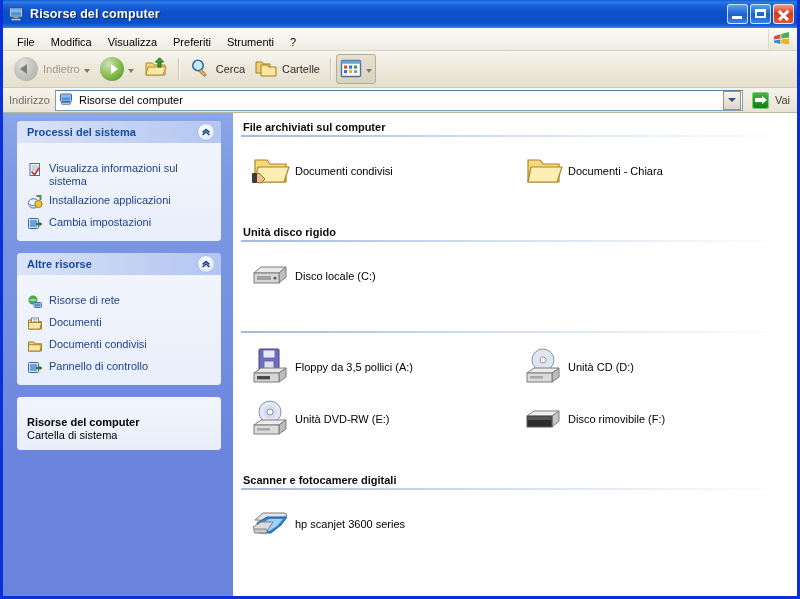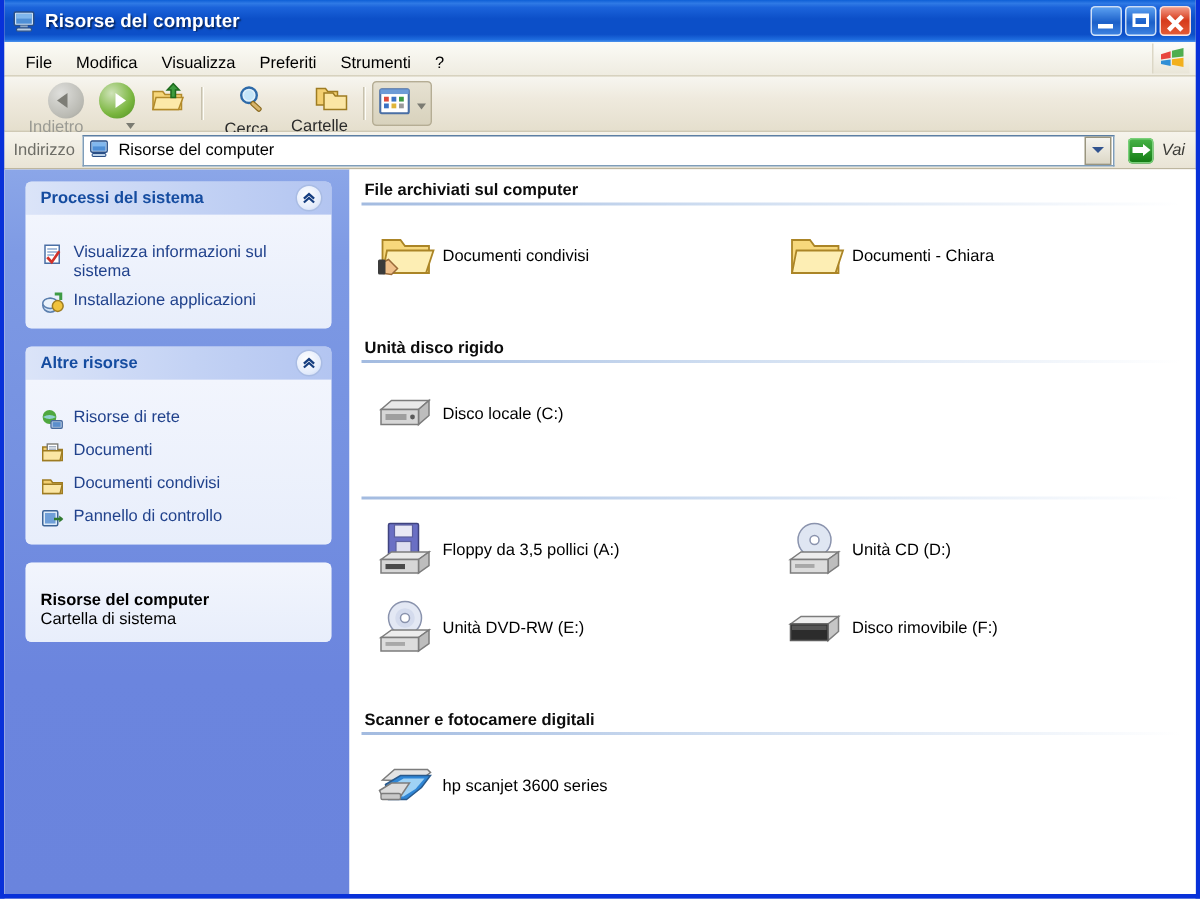--- a/index.html
+++ b/index.html
@@ -65,21 +65,21 @@
     background:linear-gradient(to bottom,#fdfdfa,#eae6d8);
     border-left:1px solid #dcd7c6;
   }
   
   .toolbar{
     height:36px;flex:0 0 36px;
     background:linear-gradient(to bottom,#f7f6f0 0%,#efeade 40%,#e5dfcd 100%);
     border-bottom:1px solid #cfc9b5;
     display:flex;align-items:center;padding-left:6px;gap:0px;
   }
-  .tb-btn{display:flex;align-items:flex-end;height:28px;padding:0 4px;border:1px solid transparent;border-radius:3px;cursor:default;flex-direction:column;}
+  .tb-btn{display:flex;align-items:center;height:28px;padding:0 4px;border:1px solid transparent;border-radius:3px;cursor:default;}
   .tb-label{margin-left:5px;font-size:11px;color:#2b2b2b;}
   .tb-label.dim{color:#9a9a93;}
   .tb-arrow{
     width:0;height:0;margin-left:4px;margin-top:3px;
     border-left:3.5px solid transparent;border-right:3.5px solid transparent;
     border-top:4px solid #7b7b72;
   }
   .tb-sep{width:1px;height:22px;background:#c8c2ae;margin:0 5px;box-shadow:1px 0 0 #fdfdf8;}
   .circ{width:24px;height:24px;border-radius:50%;position:relative;flex:0 0 24px;}
   .circ.back{background:radial-gradient(circle at 35% 30%,#dfdfdc,#b9b9b2 70%,#9a9a92);}
@@ -122,21 +122,21 @@
     background:linear-gradient(to bottom,#49b549,#127a12);
     position:relative;box-shadow:inset 0 0 0 1px #7ad07a;
   }
   .go-icon::after{
     content:"";position:absolute;left:3px;top:6px;width:8px;height:4px;background:#fff;
   }
   .go-icon::before{
     content:"";position:absolute;right:2px;top:4px;width:0;height:0;
     border-top:4px solid transparent;border-bottom:4px solid transparent;border-left:5px solid #fff;
   }
-  .go-label{margin-left:6px;color:#3b3b36;font-size:11px;font-style:italic;}
+  .go-label{margin-left:6px;color:#3b3b36;font-size:11px;}
   
   .body{flex:1 1 auto;display:flex;min-height:0;background:#fff;}
   .sidebar{
     width:230px;flex:0 0 230px;
     background:linear-gradient(to bottom,#8ba6e8 0%,#7e9ae4 12%,#7591e1 40%,#6b85de 70%,#6a84dd 100%);
     padding:8px 0 0 0;
     box-sizing:border-box;
     overflow:hidden;
   }
   .panel{
@@ -339,20 +339,31 @@
             <span class="ico">
               <svg width="16" height="16" viewBox="0 0 16 16">
                 <ellipse cx="6.5" cy="9.5" rx="5" ry="4.6" fill="#cfe0f2" stroke="#5b7fae" stroke-width="1"></ellipse>
                 <ellipse cx="6.5" cy="8.2" rx="5" ry="3.4" fill="#eaf2fb" stroke="#5b7fae" stroke-width="1"></ellipse>
                 <path d="M9.5 2 L13.5 2 L13.5 6" fill="none" stroke="#3f9b45" stroke-width="2"></path>
                 <circle cx="11.5" cy="10" r="3.6" fill="#f0c33c" stroke="#9e7c22" stroke-width="1"></circle>
               </svg>
             </span>
             <span class="txt">Installazione applicazioni</span>
           </div>
+          <div class="plink">
+            <span class="ico">
+              <svg width="16" height="16" viewBox="0 0 16 16">
+                <rect x="1.5" y="2.5" width="10" height="10" rx="1" fill="#dceaf8" stroke="#3c6497" stroke-width="1"></rect>
+                <rect x="3" y="4" width="7" height="7" fill="#6f9fd8"></rect>
+                <path d="M9 8 L14.5 8" stroke="#2f7a2f" stroke-width="1.8"></path>
+                <path d="M12.5 5.6 L15.2 8 L12.5 10.4 Z" fill="#2f7a2f"></path>
+              </svg>
+            </span>
+            <span class="txt">Cambia impostazioni</span>
+          </div>
         </div>
       </div>
 
       <div class="panel">
         <div class="panel-head">
           <span class="panel-title">Altre risorse</span>
           <span class="chev">
             <svg width="10" height="10" viewBox="0 0 10 10">
                 <path d="M1.6 5.4 L5 2.4 L8.4 5.4" fill="none" stroke="#163e80" stroke-width="1.5"></path>
                 <path d="M1.6 8 L5 5 L8.4 8" fill="none" stroke="#163e80" stroke-width="1.5"></path>

